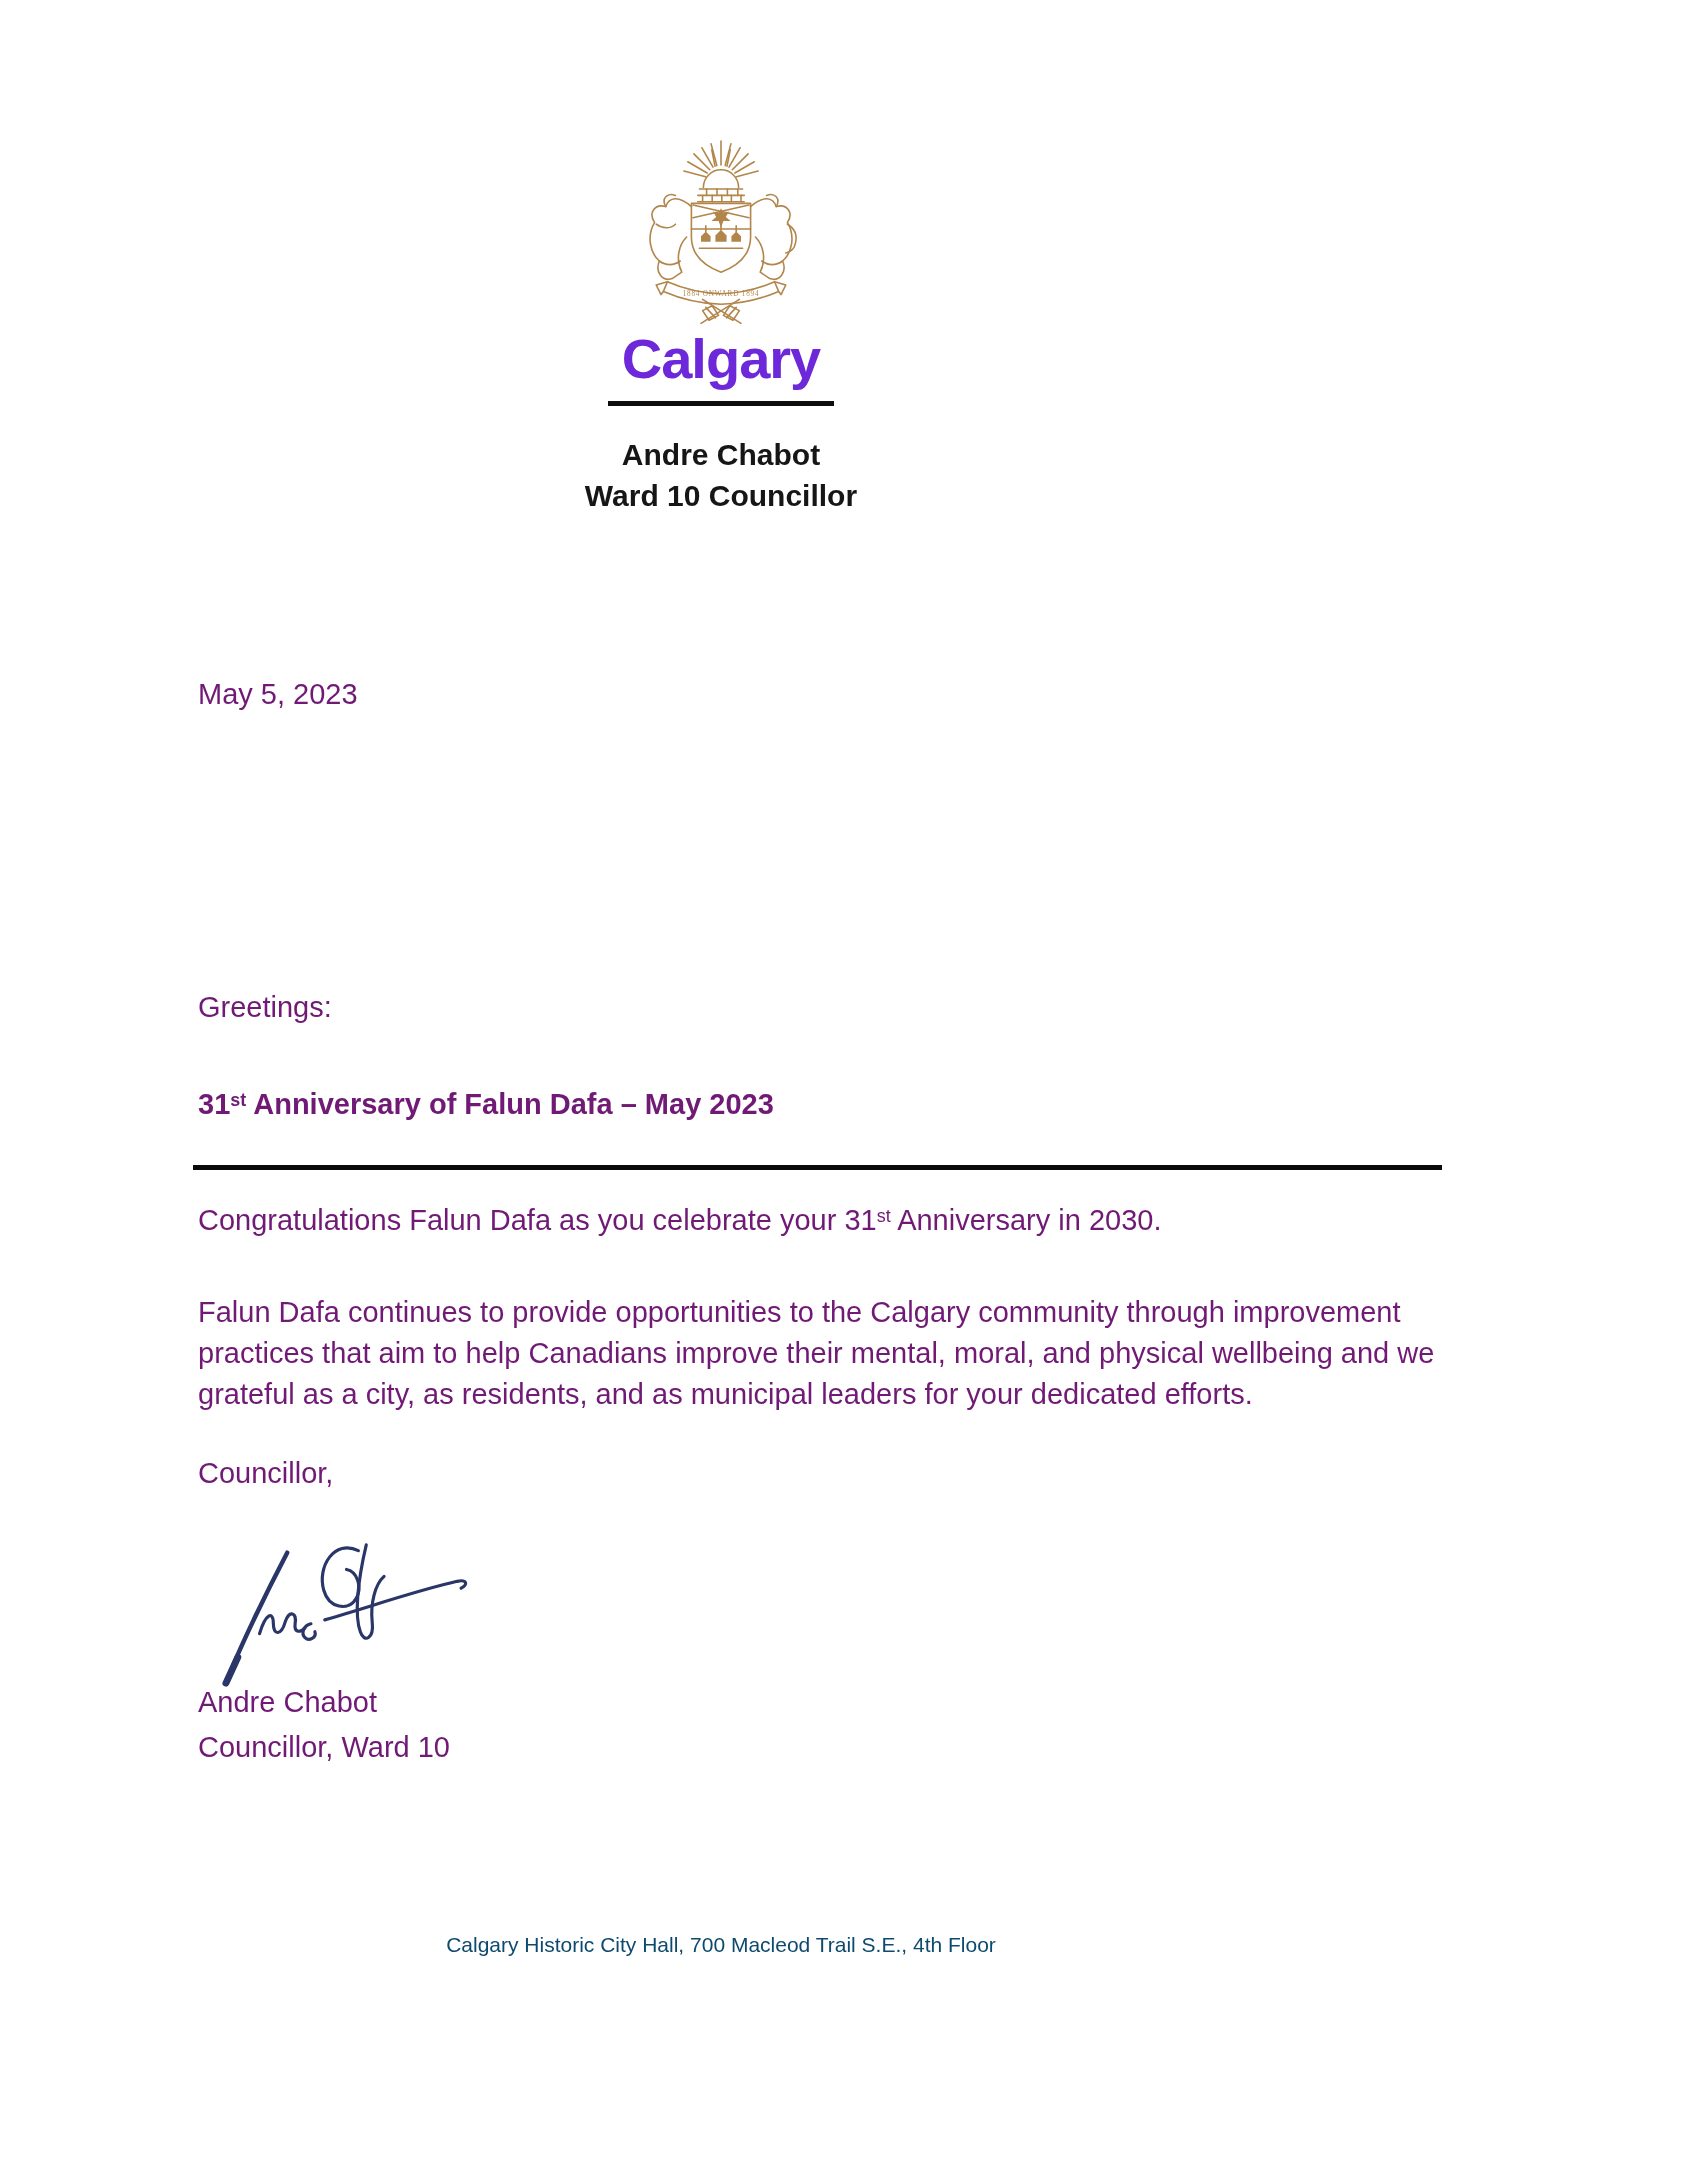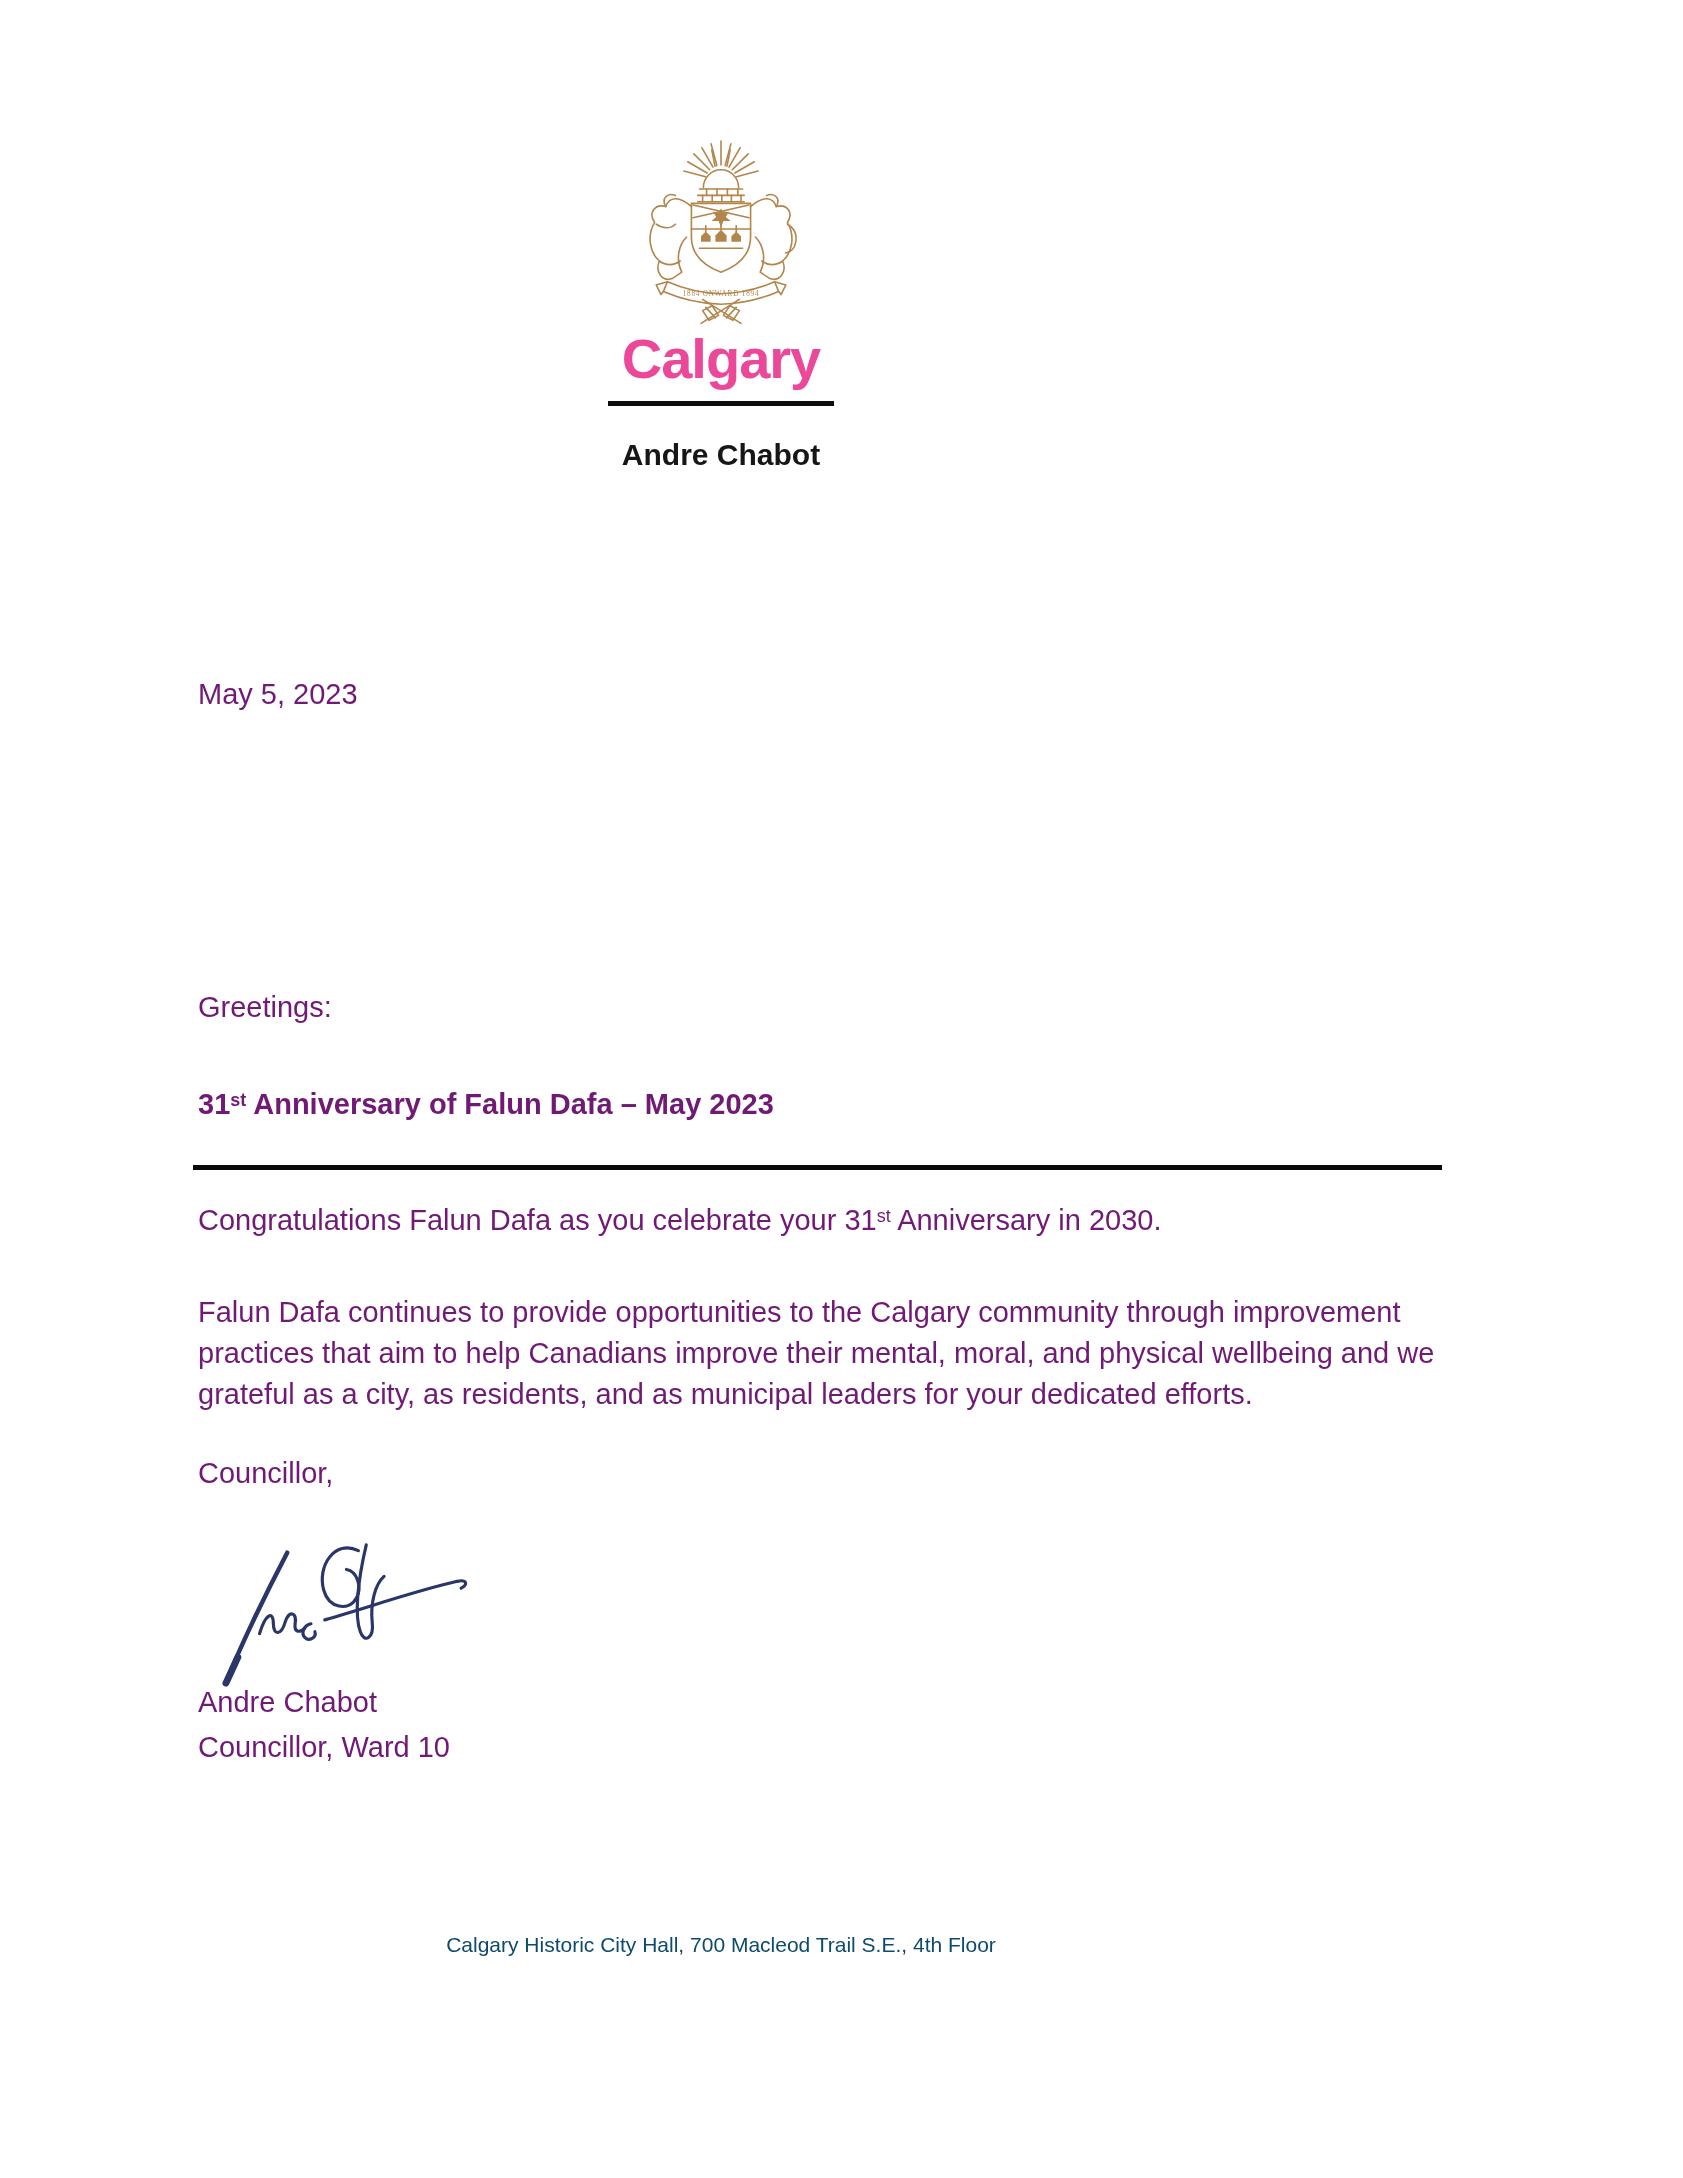--- a/index.html
+++ b/index.html
@@ -134,24 +134,25 @@
       <g>
         <line x1="92" y1="218" x2="140" y2="248"></line>
         <line x1="138" y1="218" x2="90" y2="248"></line>
         <path d="M92,232 L104,226 L112,238 L100,244 Z"></path>
         <path d="M138,232 L126,226 L118,238 L130,244 Z"></path>
         <line x1="96" y1="228" x2="108" y2="241"></line>
         <line x1="134" y1="228" x2="122" y2="241"></line>
       </g>
     </svg>
 
-    <div class="wordmark" style="color: #ec4899;">Calgary</div>
+    <div class="wordmark" style="color: #6d28d9;">Calgary</div>
     <div class="divider"></div>
     <div class="contact">
       <div>Andre Chabot</div>
+      <div>Ward 10 Councillor</div>
     </div>
   </div>
 
   <div class="abs bodytext date">May 5, 2023</div>
 
 
   <div class="abs bodytext salutation">Greetings:</div>
 
   <div class="abs bodytext subject"><span>31</span><span class="sup">st</span><span> Anniversary of Falun Dafa – May 2023</span></div>
 

